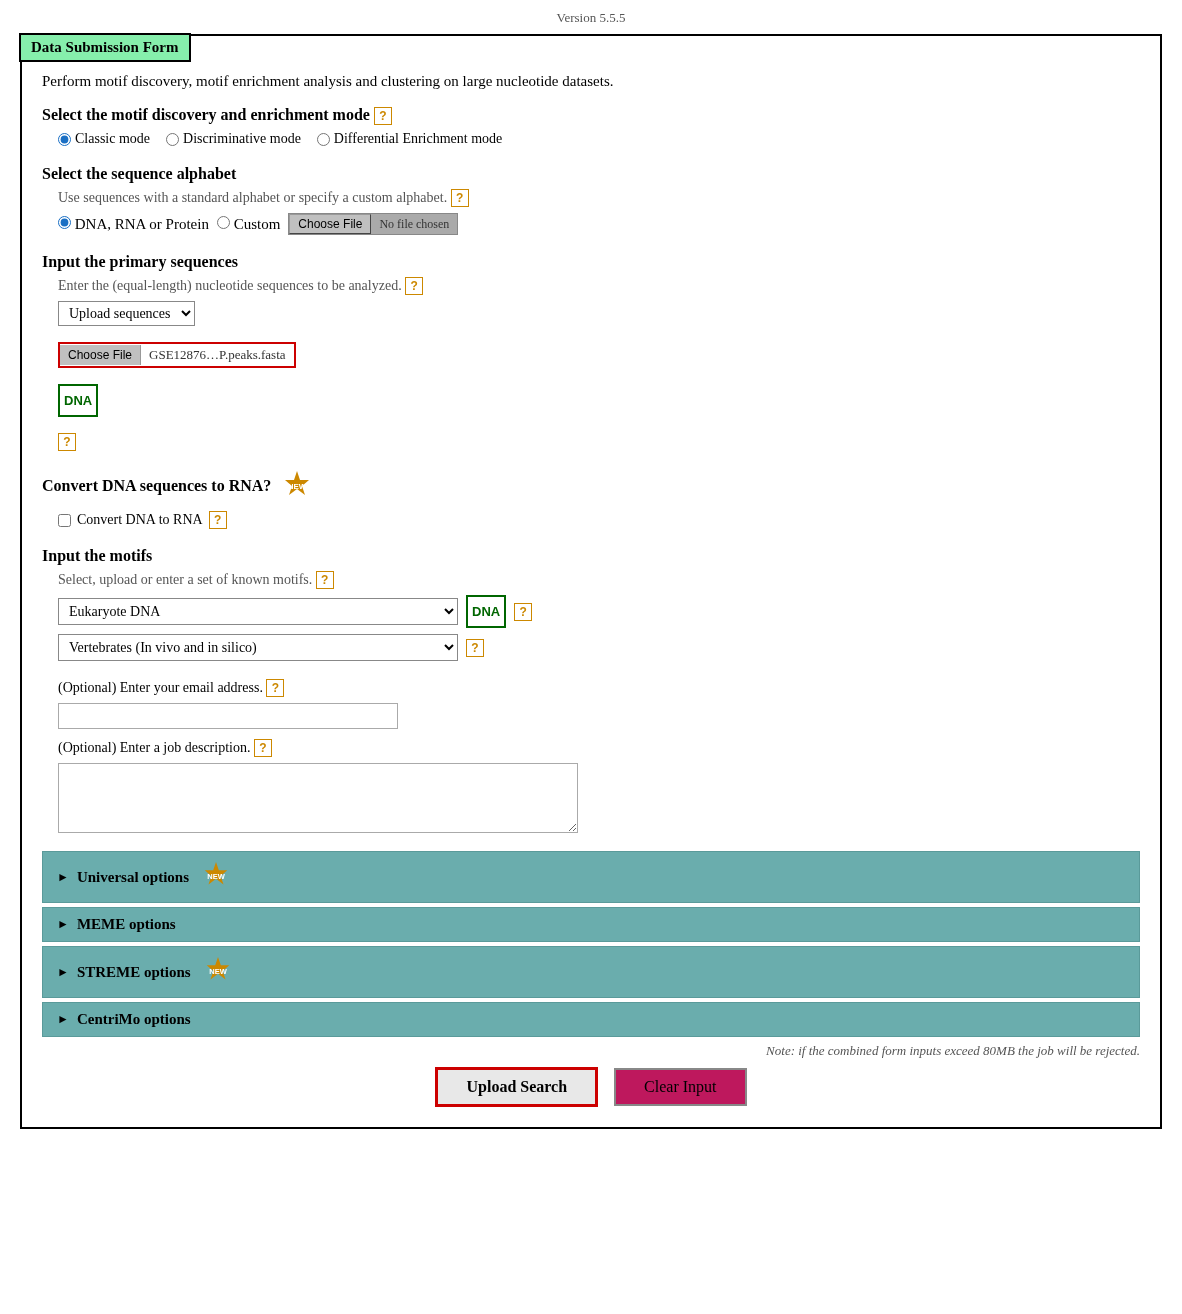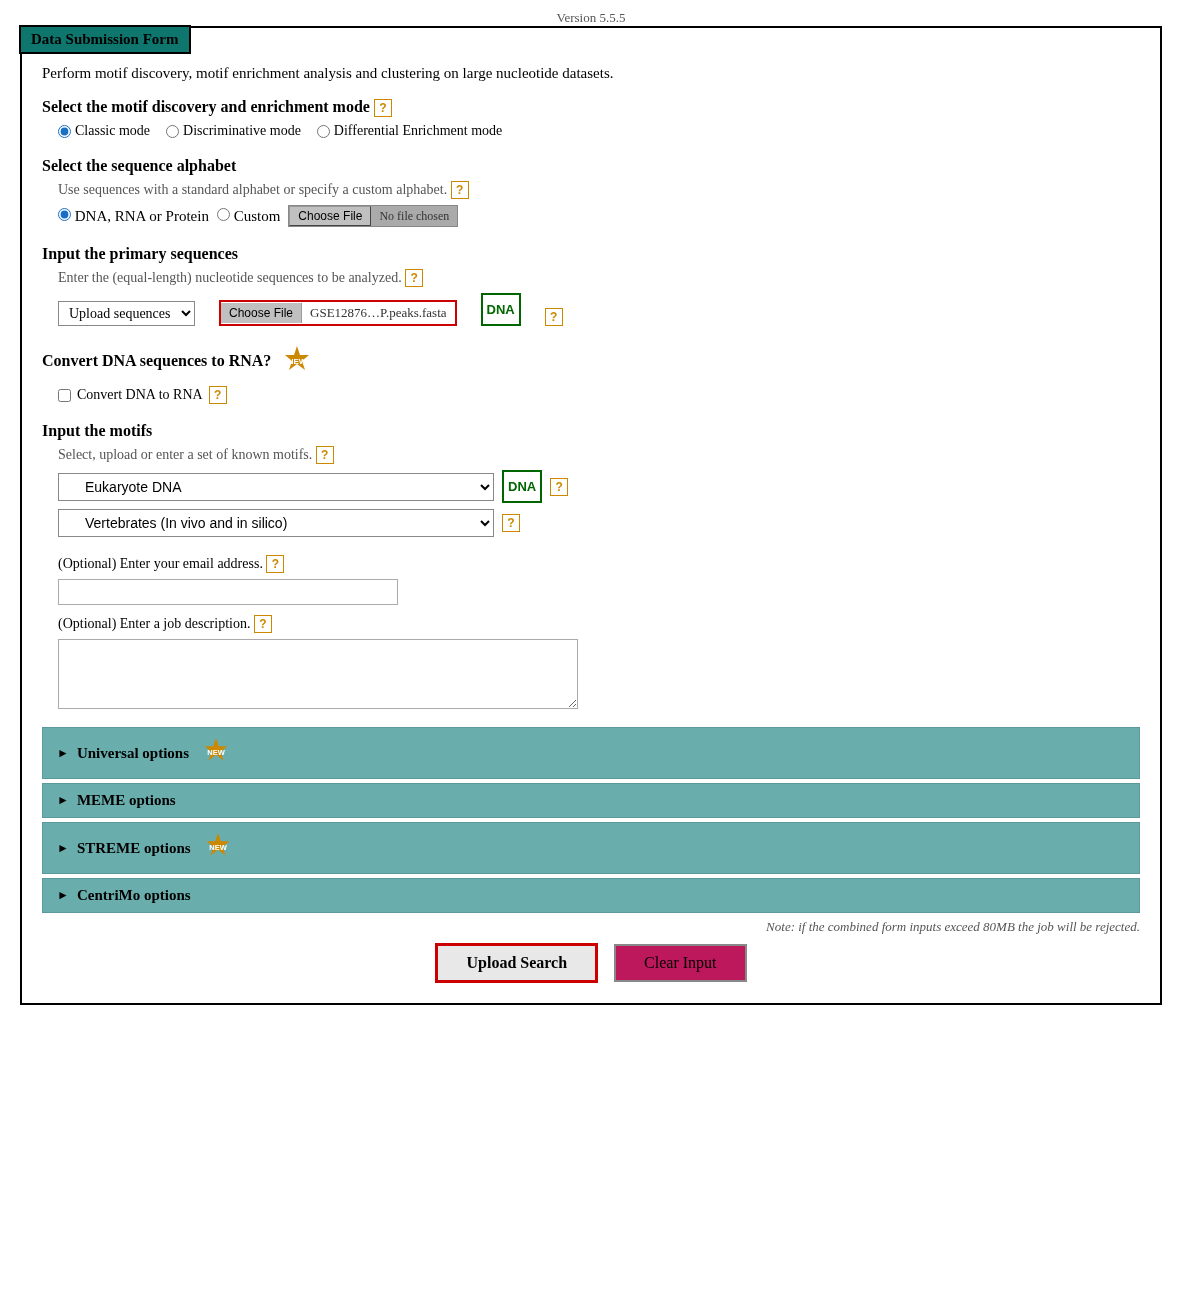--- a/index.html
+++ b/index.html
@@ -9,28 +9,29 @@
       background: #fff;
       color: #000;
       width: 1182px;
       min-height: 1314px;
       padding: 10px 20px 30px 20px;
     }
     .version-line {
       text-align: center;
       font-size: 13px;
       color: #555;
+      margin-bottom: 8px;
     }
     .form-container {
       border: 2px solid #000;
       padding: 0;
       position: relative;
     }
     .form-title-bar {
-      background: #0f766e;
+      background: #86efac;
       border-bottom: none;
       padding: 4px 10px;
       font-weight: bold;
       font-size: 15px;
       display: inline-block;
       border: 2px solid #000;
       position: relative;
       top: -1px;
       left: -1px;
       margin-bottom: 0;
@@ -111,24 +112,25 @@
       font-family: sans-serif;
     }
     .no-file-label {
       background: #aaa;
       padding: 2px 8px;
       font-size: 12px;
       color: #333;
     }
     .input-row {
       display: flex;
-      align-items: flex-end;
-      gap: 24px;
+      align-items: flex-start;
+      gap: 16px;
       margin-left: 16px;
       margin-top: 6px;
+      flex-direction: column;
     }
     select.input-select {
       padding: 3px 6px;
       font-size: 14px;
       border: 1px solid #888;
       background: #fff;
       font-family: Times New Roman, serif;
     }
     .file-upload-box {
       display: inline-flex;
@@ -168,26 +170,26 @@
       font-size: 14px;
     }
     .motifs-select-row {
       display: flex;
       align-items: center;
       gap: 8px;
       margin-left: 16px;
       margin-top: 6px;
     }
     select.motif-select {
-      padding: 4px 22px;
+      padding: 4px 6px;
       font-size: 14px;
       border: 1px solid #888;
       background: #fff;
-      font-family: Liberation Sans, sans-serif;
-      width: 436px;
+      font-family: Liberation Serif, serif;
+      width: 400px;
     }
     .email-input {
       width: 340px;
       border: 1px solid #aaa;
       padding: 4px 6px;
       font-size: 14px;
       font-family: Times New Roman, serif;
       display: block;
       margin-left: 16px;
       margin-top: 6px;

